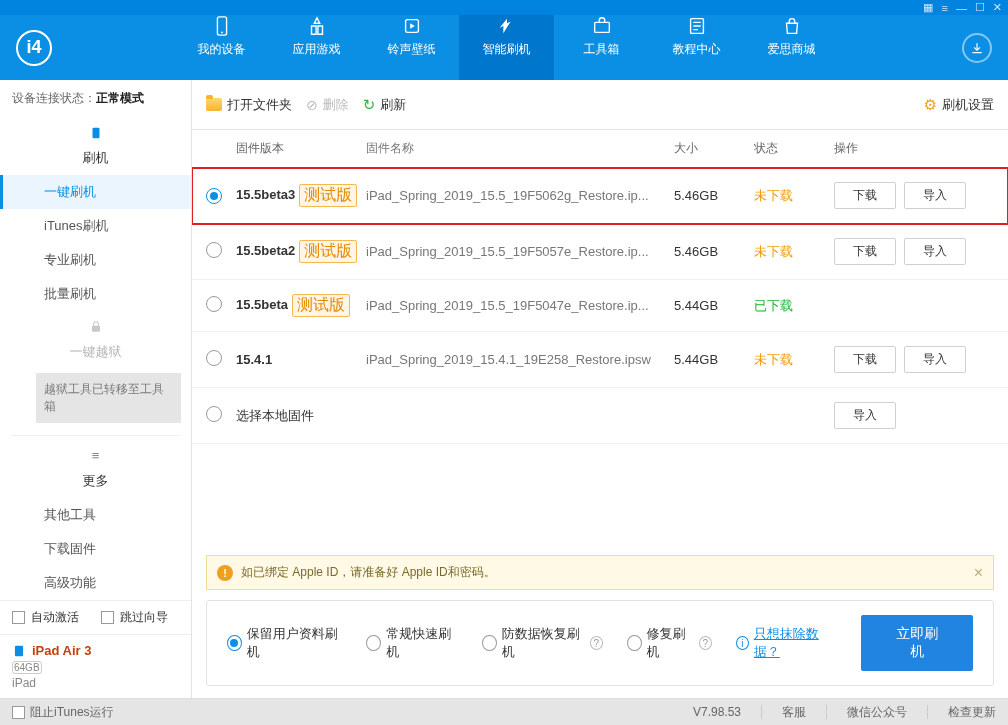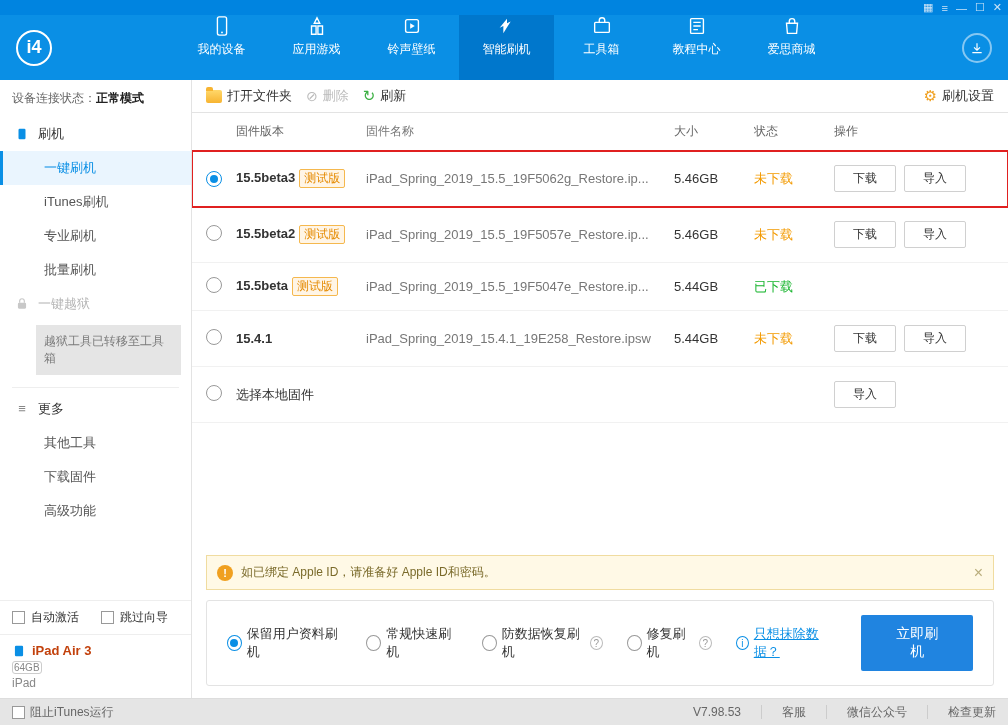--- a/index.html
+++ b/index.html
@@ -19,37 +19,37 @@
 .nav-item { width: 95px; display: flex; flex-direction: column; align-items: center; justify-content: flex-start; gap: 4px; cursor: pointer; font-size: 12px; }
 .nav-item.active { background: #0077cc; }
 .nav-item svg { width: 22px; height: 22px; }
 .dl-circle { width: 30px; height: 30px; border: 2px solid rgba(255,255,255,0.5); border-radius: 50%; display: flex; align-items: center; justify-content: center; margin-left: auto; }
 
 
 .main { display: flex; height: calc(725px - 80px - 27px); }
 .sidebar { width: 192px; border-right: 1px solid #e3e3e3; display: flex; flex-direction: column; }
 .connbar { padding: 10px 12px; font-size: 12px; color: #666; }
 .connbar b { color: #222; }
-.side-sec-head { display: flex; align-items: center; gap: 8px; padding: 8px 14px; font-size: 13px; color: #333; cursor: pointer; }
+.side-sec-head { display: flex; align-items: center; gap: 8px; padding: 8px 14px; font-size: 13px; color: #333; cursor: pointer; flex-direction: column; }
 .side-sec-head .icon { width: 16px; height: 16px; display: flex; align-items: center; justify-content: center; }
 .side-item { padding: 8px 0 8px 44px; font-size: 13px; color: #555; cursor: pointer; }
 .side-item.active { background: #eaf5fe; color: #0a8fe5; border-left: 3px solid #0a8fe5; padding-left: 41px; }
 .side-note { margin: 4px 10px 8px 36px; padding: 8px; background: #e5e5e5; color: #7a7a7a; font-size: 12px; line-height: 1.4; }
 .side-divider { border-top: 1px solid #eee; margin: 4px 12px; }
 .sidebar-spacer { flex: 1; }
 .auto-row { border-top: 1px solid #eee; padding: 8px 12px; display: flex; align-items: center; gap: 6px; font-size: 12px; }
 .chk { width: 13px; height: 13px; border: 1px solid #999; background: #fff; display: inline-block; }
 .device-box { border-top: 1px solid #eee; padding: 8px 12px; }
 .device-box .dname { color: #c2410c; font-weight: bold; display: flex; align-items: center; gap: 6px; }
 .badge-gray { display: inline-block; border: 1px solid #ccc; color: #888; font-size: 10px; padding: 0 1px; border-radius: 3px; margin-top: 3px; }
 .device-box .dtype { color: #888; font-size: 12px; margin-top: 2px; }
 
 
 .content { flex: 1; display: flex; flex-direction: column; }
-.toolbar { height: 33px; border-bottom: 1px solid #e3e3e3; display: flex; align-items: center; padding: 0 14px; gap: 14px; font-size: 13px; }
+.toolbar { height: 50px; border-bottom: 1px solid #e3e3e3; display: flex; align-items: center; padding: 0 14px; gap: 14px; font-size: 13px; }
 .tool { display: flex; align-items: center; gap: 5px; cursor: pointer; }
 .tool.disabled { color: #bbb; }
 .tool-spacer { flex: 1; }
 .folder-icon { width: 16px; height: 13px; background: linear-gradient(#ffd86b,#f7b431); border-radius: 2px; position: relative; }
 .folder-icon:before { content: ""; position: absolute; top: -3px; left: 0; width: 7px; height: 4px; background: #f7b431; border-radius: 2px 2px 0 0; }
 .refresh-icon { color: #3cb043; font-size: 15px; }
 .gear-icon { color: #f0a020; font-size: 15px; }
 
 .table { flex: 1; overflow: auto; }
 .thead { display: flex; padding: 10px 14px; color: #666; font-size: 12px; border-bottom: 1px solid #f0f0f0; }
@@ -58,21 +58,21 @@
 .col-name { flex: 1; color: #777; }
 .col-size { width: 80px; text-align: left; }
 .col-status { width: 80px; }
 .col-ops { width: 160px; display: flex; gap: 8px; justify-content: flex-start; }
 
 .row { display: flex; align-items: center; padding: 14px 14px; border-bottom: 1px solid #f1f1f1; }
 .row.highlight { outline: 2px solid #e02020; outline-offset: -1px; }
 .radio { width: 16px; height: 16px; border: 1.5px solid #999; border-radius: 50%; display: inline-flex; align-items: center; justify-content: center; }
 .radio.selected { border-color: #0a8fe5; }
 .radio.selected:after { content: ""; width: 8px; height: 8px; background: #0a8fe5; border-radius: 50%; }
-.tag-beta { display: inline-block; background: #fff5e6; border: 1px solid #f5b84e; color: #e58a00; font-size: 12px; padding: 0 4px; border-radius: 2px; margin-left: 4px; vertical-align: middle; }
+.tag-beta { display: inline-block; background: #fff5e6; border: 1px solid #f5b84e; color: #e58a00; font-size: 16px; padding: 0 4px; border-radius: 2px; margin-left: 4px; vertical-align: middle; }
 .status-no { color: #f39a00; }
 .status-done { color: #18b52e; }
 .btn { display: inline-block; min-width: 62px; text-align: center; border: 1px solid #d0d0d0; background: #fff; padding: 4px 10px; font-size: 12px; cursor: pointer; border-radius: 2px; }
 .thead .col-name { padding-left: 0; }
 
 
 .warn { background: #fff9e6; border: 1px solid #f0dca0; margin: 6px 14px 0; padding: 8px 10px; display: flex; align-items: center; gap: 8px; font-size: 12px; color: #7a6a2a; position: relative; }
 .warn-icon { width: 16px; height: 16px; background: #f0a020; border-radius: 50%; color: #fff; display: flex; align-items: center; justify-content: center; font-weight: bold; font-size: 11px; }
 .warn-close { position: absolute; right: 10px; color: #b9ad7c; cursor: pointer; font-size: 16px; }
 

